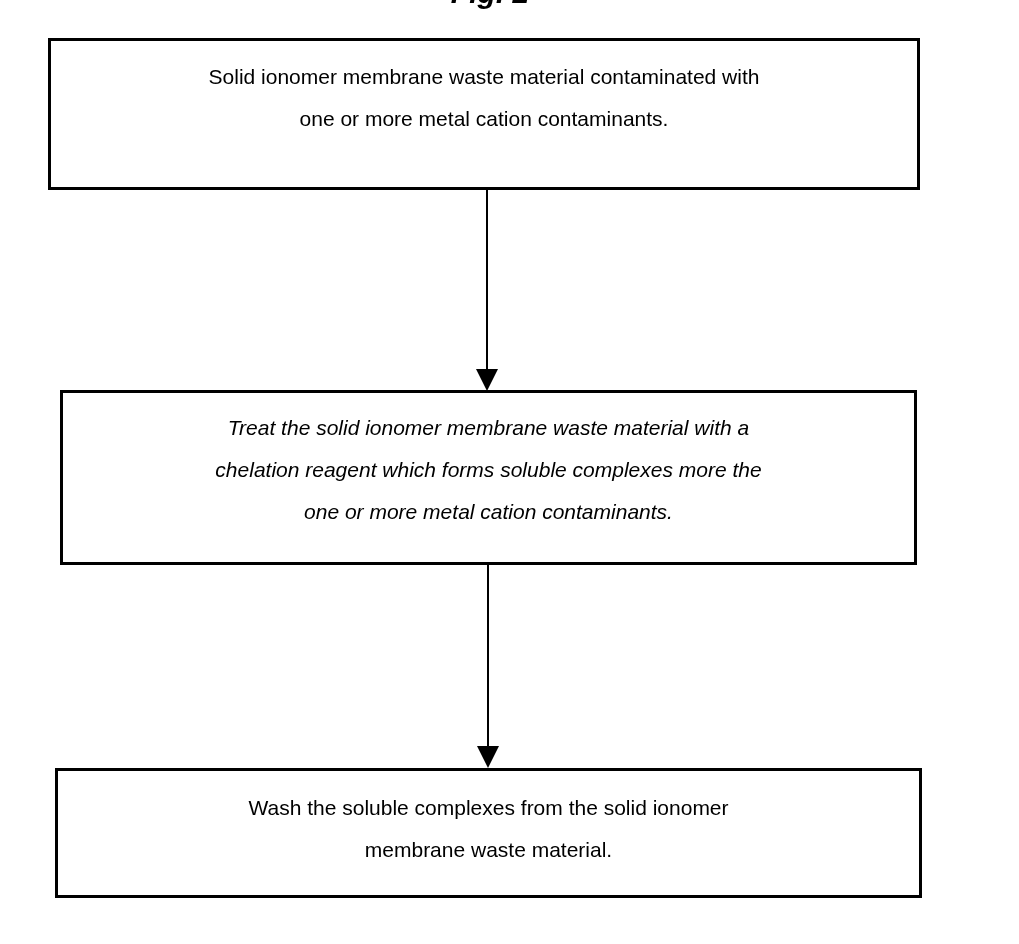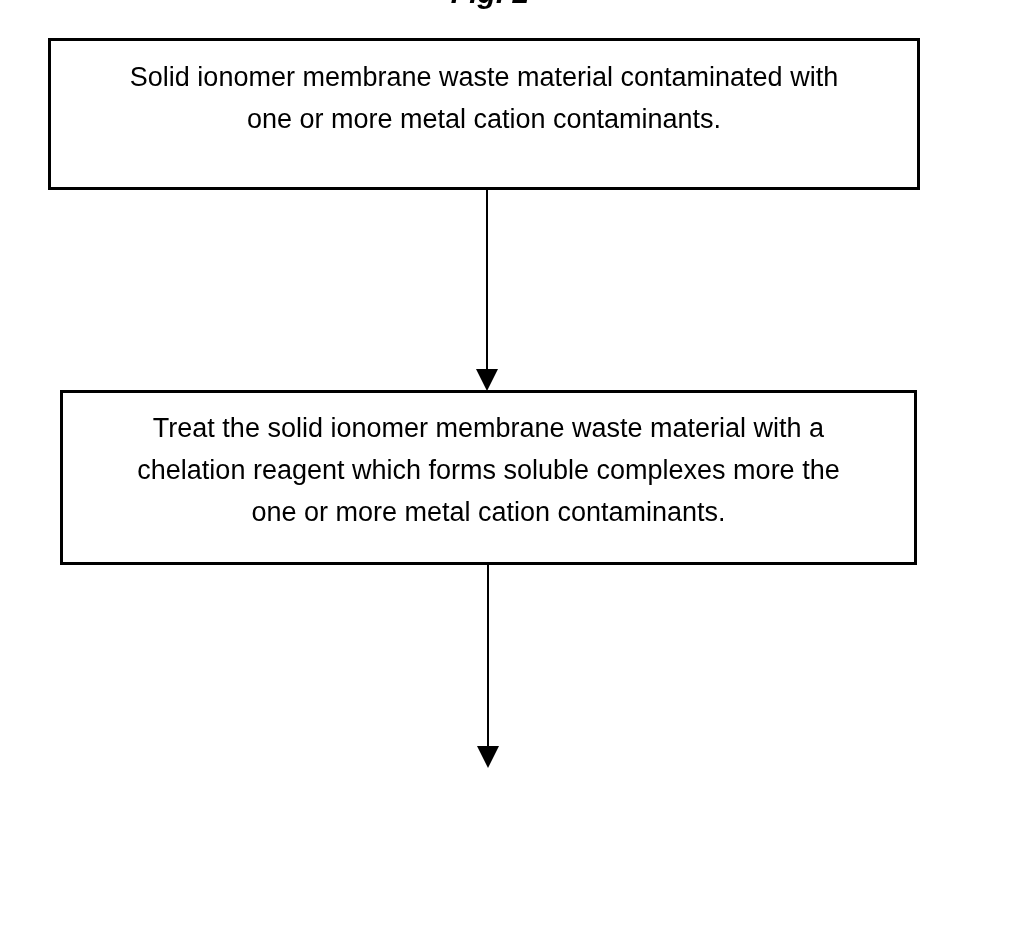--- a/index.html
+++ b/index.html
@@ -27,39 +27,40 @@
     font-style: italic;
     line-height: 1;
     white-space: nowrap;
   }
   .flow-box {
     position: absolute;
     box-sizing: border-box;
     border: 3px solid #000000;
     background: #ffffff;
     text-align: center;
-    font-size: 27px;
+    font-size: 21px;
     line-height: 42px;
   }
   .flow-box .box-line {
     white-space: nowrap;
   }
   .box-1 {
     left: 48px;
     top: 38px;
     width: 872px;
     height: 152px;
     padding-top: 15px;
   }
   .box-2 {
     left: 60px;
     top: 390px;
     width: 857px;
     height: 175px;
     padding-top: 14px;
+    font-style: italic;
   }
   .box-3 {
     left: 55px;
     top: 768px;
     width: 867px;
     height: 130px;
     padding-top: 16px;
   }
   .connector {
     position: absolute;
@@ -112,14 +113,18 @@
     <div class="box-line">Treat the solid ionomer membrane waste material with a</div>
     <div class="box-line">chelation reagent which forms soluble complexes more the</div>
     <div class="box-line">one or more metal cation contaminants.</div>
   </div>
 
   <div class="connector connector-2">
     <div class="shaft"></div>
     <div class="arrowhead"></div>
   </div>
 
+  <div class="flow-box box-3">
+    <div class="box-line">Wash the soluble complexes from the solid ionomer</div>
+    <div class="box-line">membrane waste material.</div>
+  </div>
 
 </div>
 
 </body></html>

